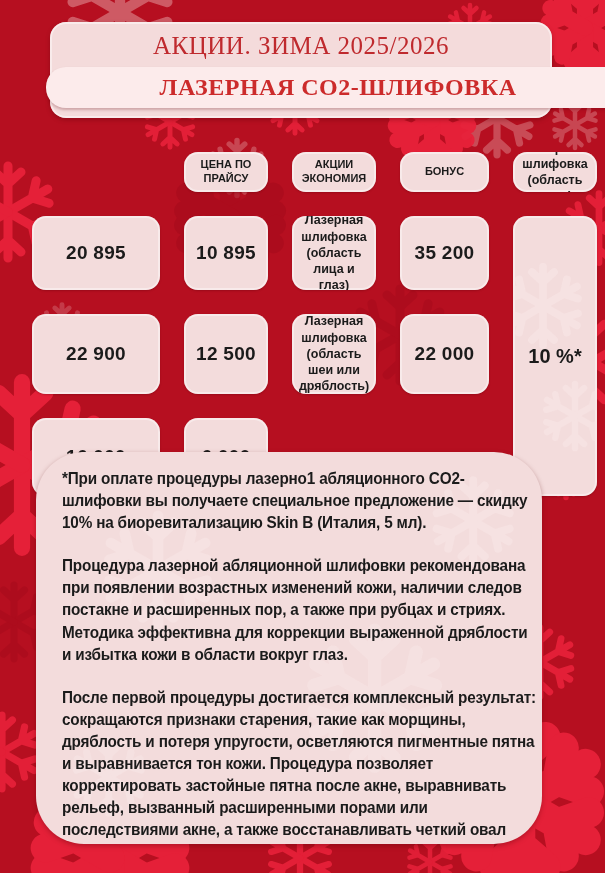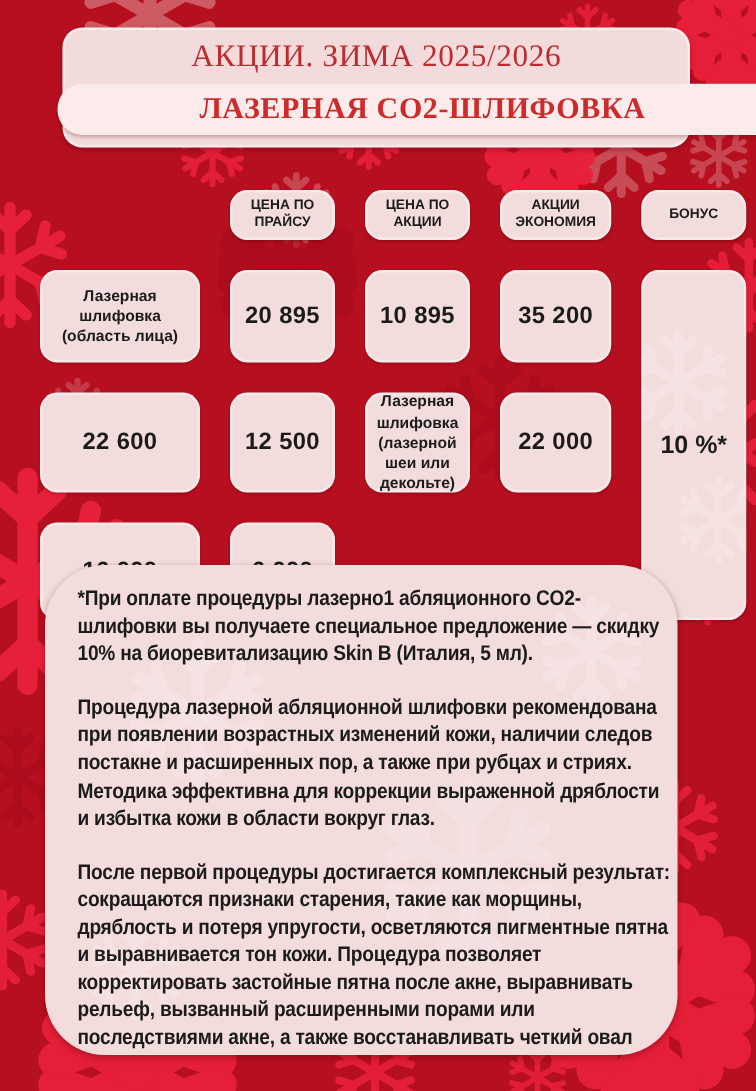--- a/index.html
+++ b/index.html
@@ -139,41 +139,41 @@
     </g>
   </svg>
 
   <div class="banner-outer"></div>
   <div class="title-line1">АКЦИИ. ЗИМА 2025/2026</div>
   <div class="banner-inner">ЛАЗЕРНАЯ CO2-ШЛИФОВКА</div>
 
   <div class="price-table">
     <div class="spacer"></div>
     <div class="cell head">ЦЕНА ПО ПРАЙСУ</div>
-    <div class="cell head">ЦЕНА ПО АКЦИИ</div>
     <div class="cell head">АКЦИИ ЭКОНОМИЯ</div>
     <div class="cell head">БОНУС</div>
 
     <div class="cell rowlabel">Лазерная шлифовка (область лица)</div>
     <div class="cell num">20 895</div>
     <div class="cell num">10 895</div>
 
     <div class="cell bonus-span">
       <svg class="panel-flakes" viewBox="0 0 84 240">
         <use href="#flake" transform="translate(30,70) scale(0.85)" style="color:#f9e7e7;opacity:.6"></use>
         <use href="#flake" transform="translate(62,180) scale(0.7)" style="color:#f9e7e7;opacity:.55"></use>
       </svg>
       <span style="position:relative">10 %*</span>
     </div>
 
+    <div class="cell rowlabel">Лазерная шлифовка (область лица и глаз)</div>
     <div class="cell num">35 200</div>
-    <div class="cell num">22 600</div>
+    <div class="cell num">22 900</div>
     <div class="cell num">12 500</div>
 
-    <div class="cell rowlabel">Лазерная шлифовка (лазерной шеи или декольте)</div>
+    <div class="cell rowlabel">Лазерная шлифовка (область шеи или дряблость)</div>
     <div class="cell num">22 000</div>
     <div class="cell num">16 000</div>
     <div class="cell num">6 000</div>
   </div>
 
   <div class="details-panel">
     <svg class="panel-flakes" viewBox="0 0 506 398">
       <use href="#flake" transform="translate(120,120) scale(1.2)" style="color:#f9e8e8;opacity:.5"></use>
       <use href="#flake" transform="translate(340,250) scale(1.5)" style="color:#f9e8e8;opacity:.45"></use>
       <use href="#flake" transform="translate(440,70) scale(0.9)" style="color:#f9e8e8;opacity:.5"></use>

